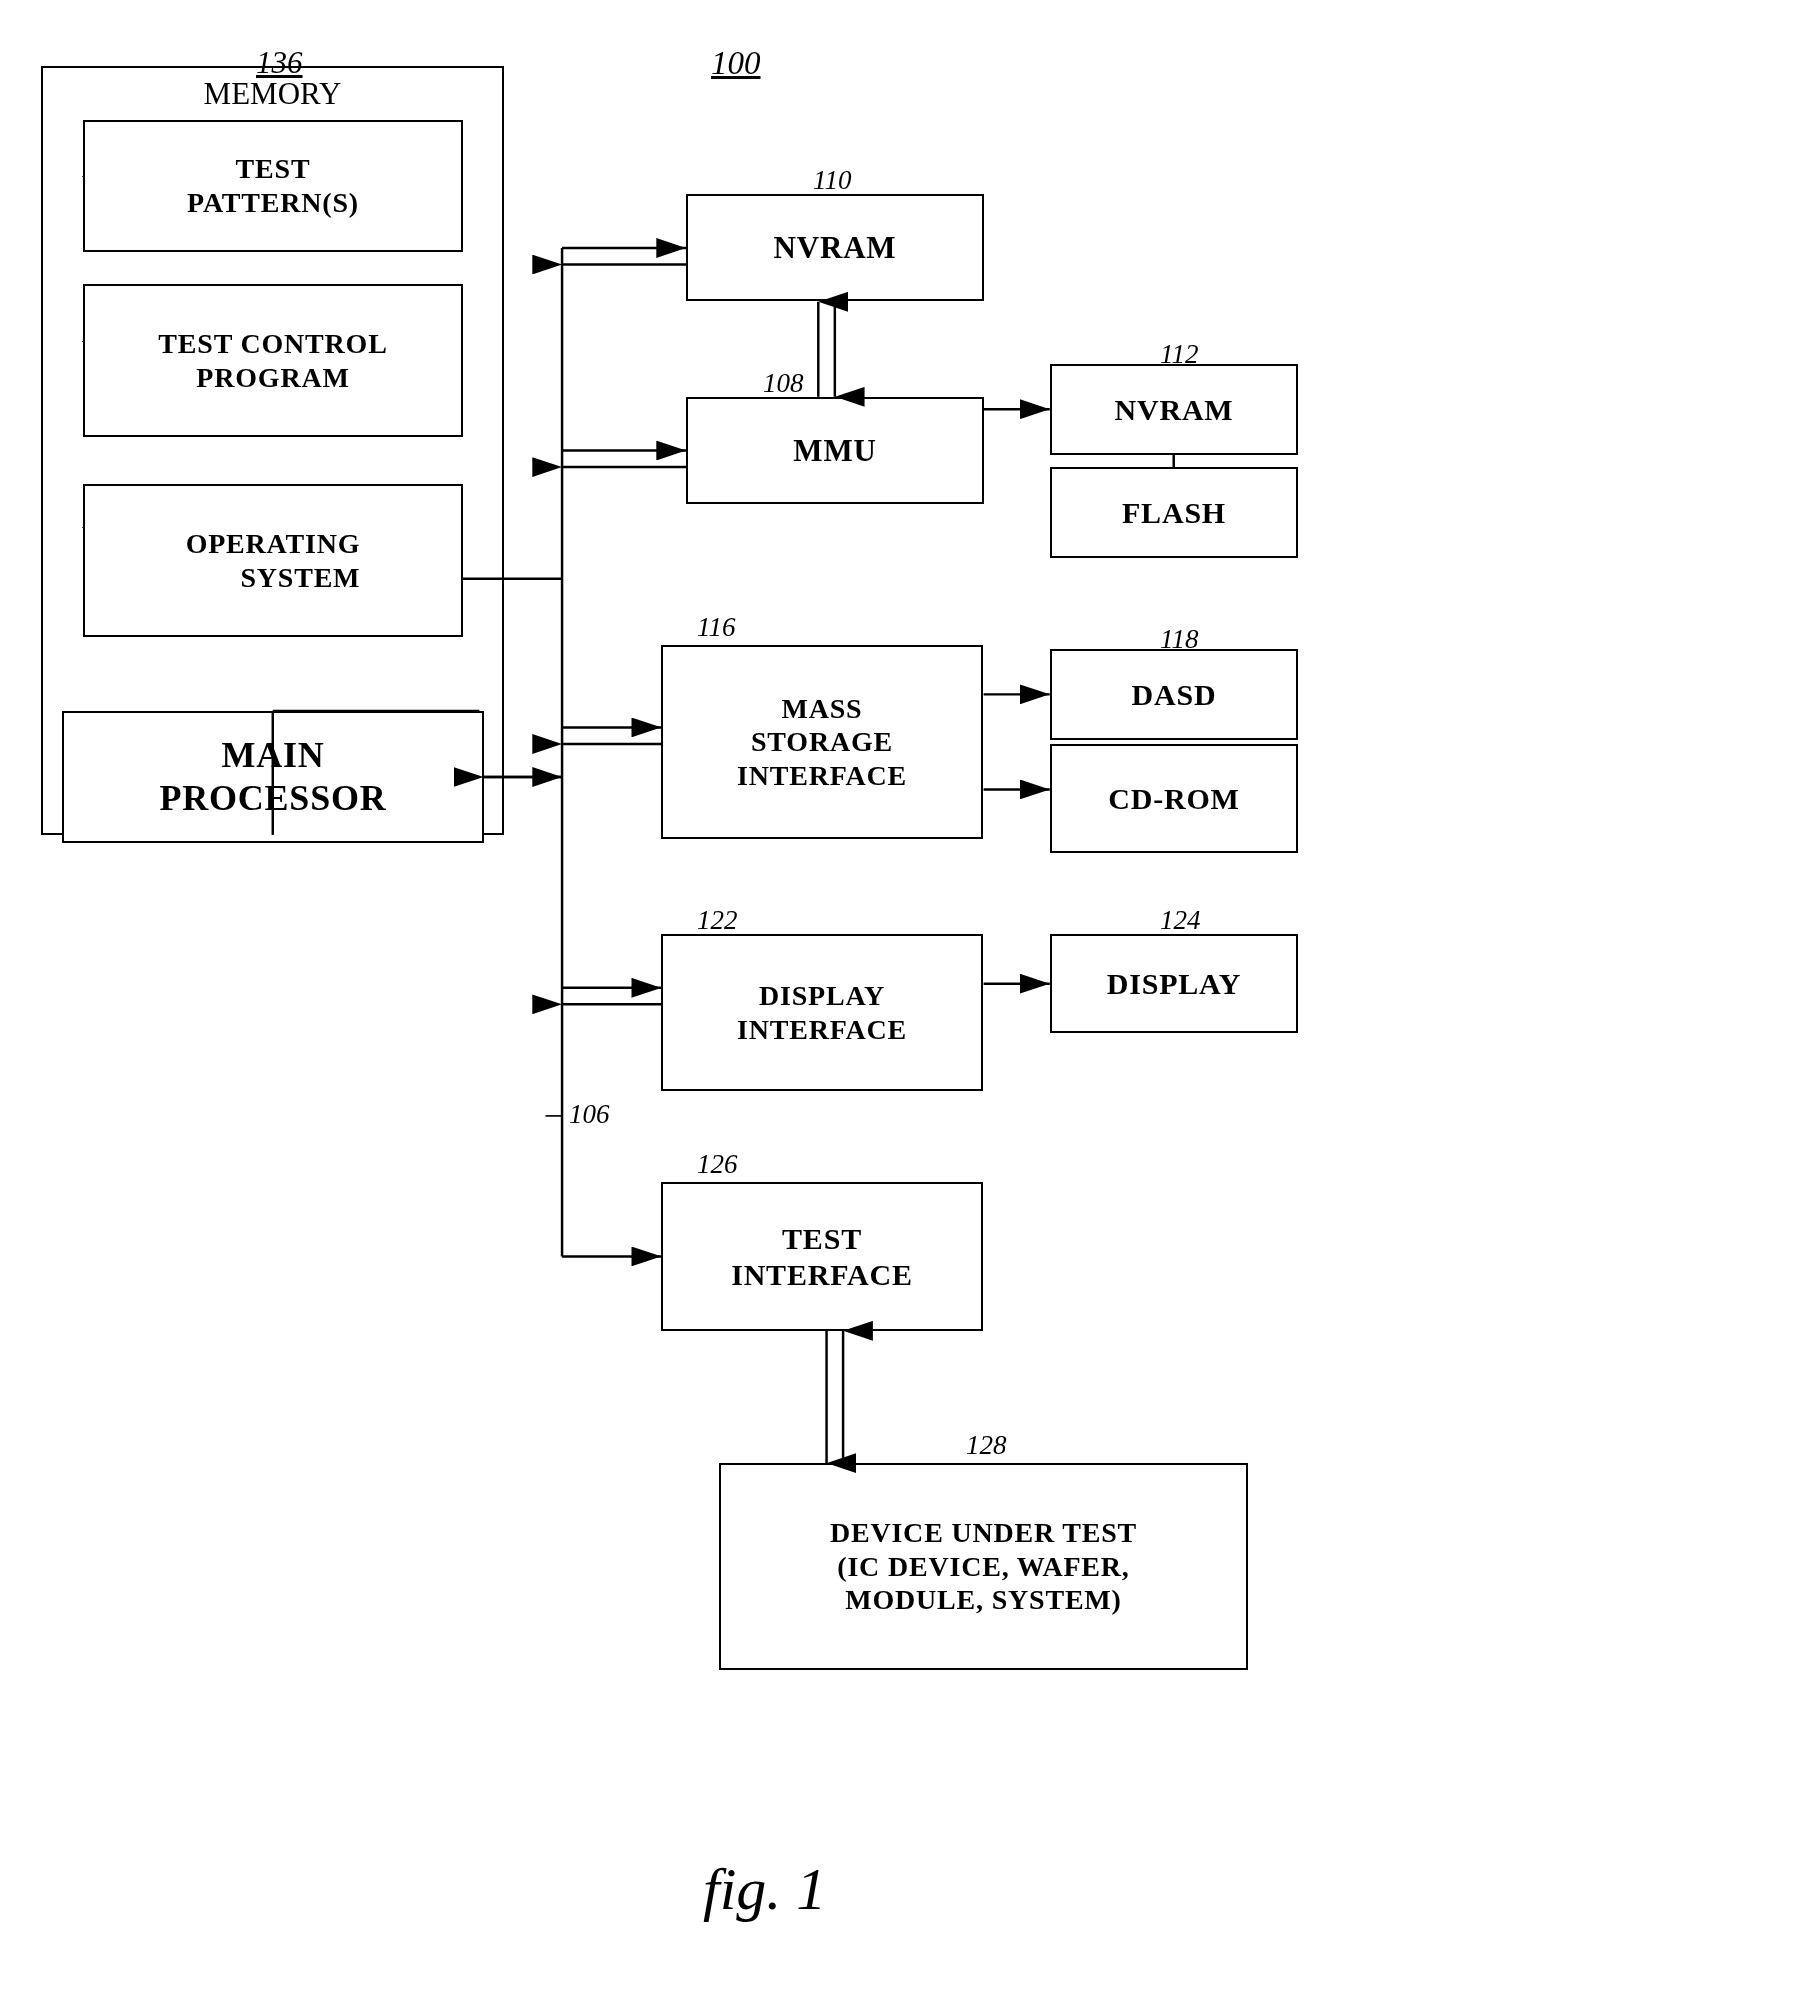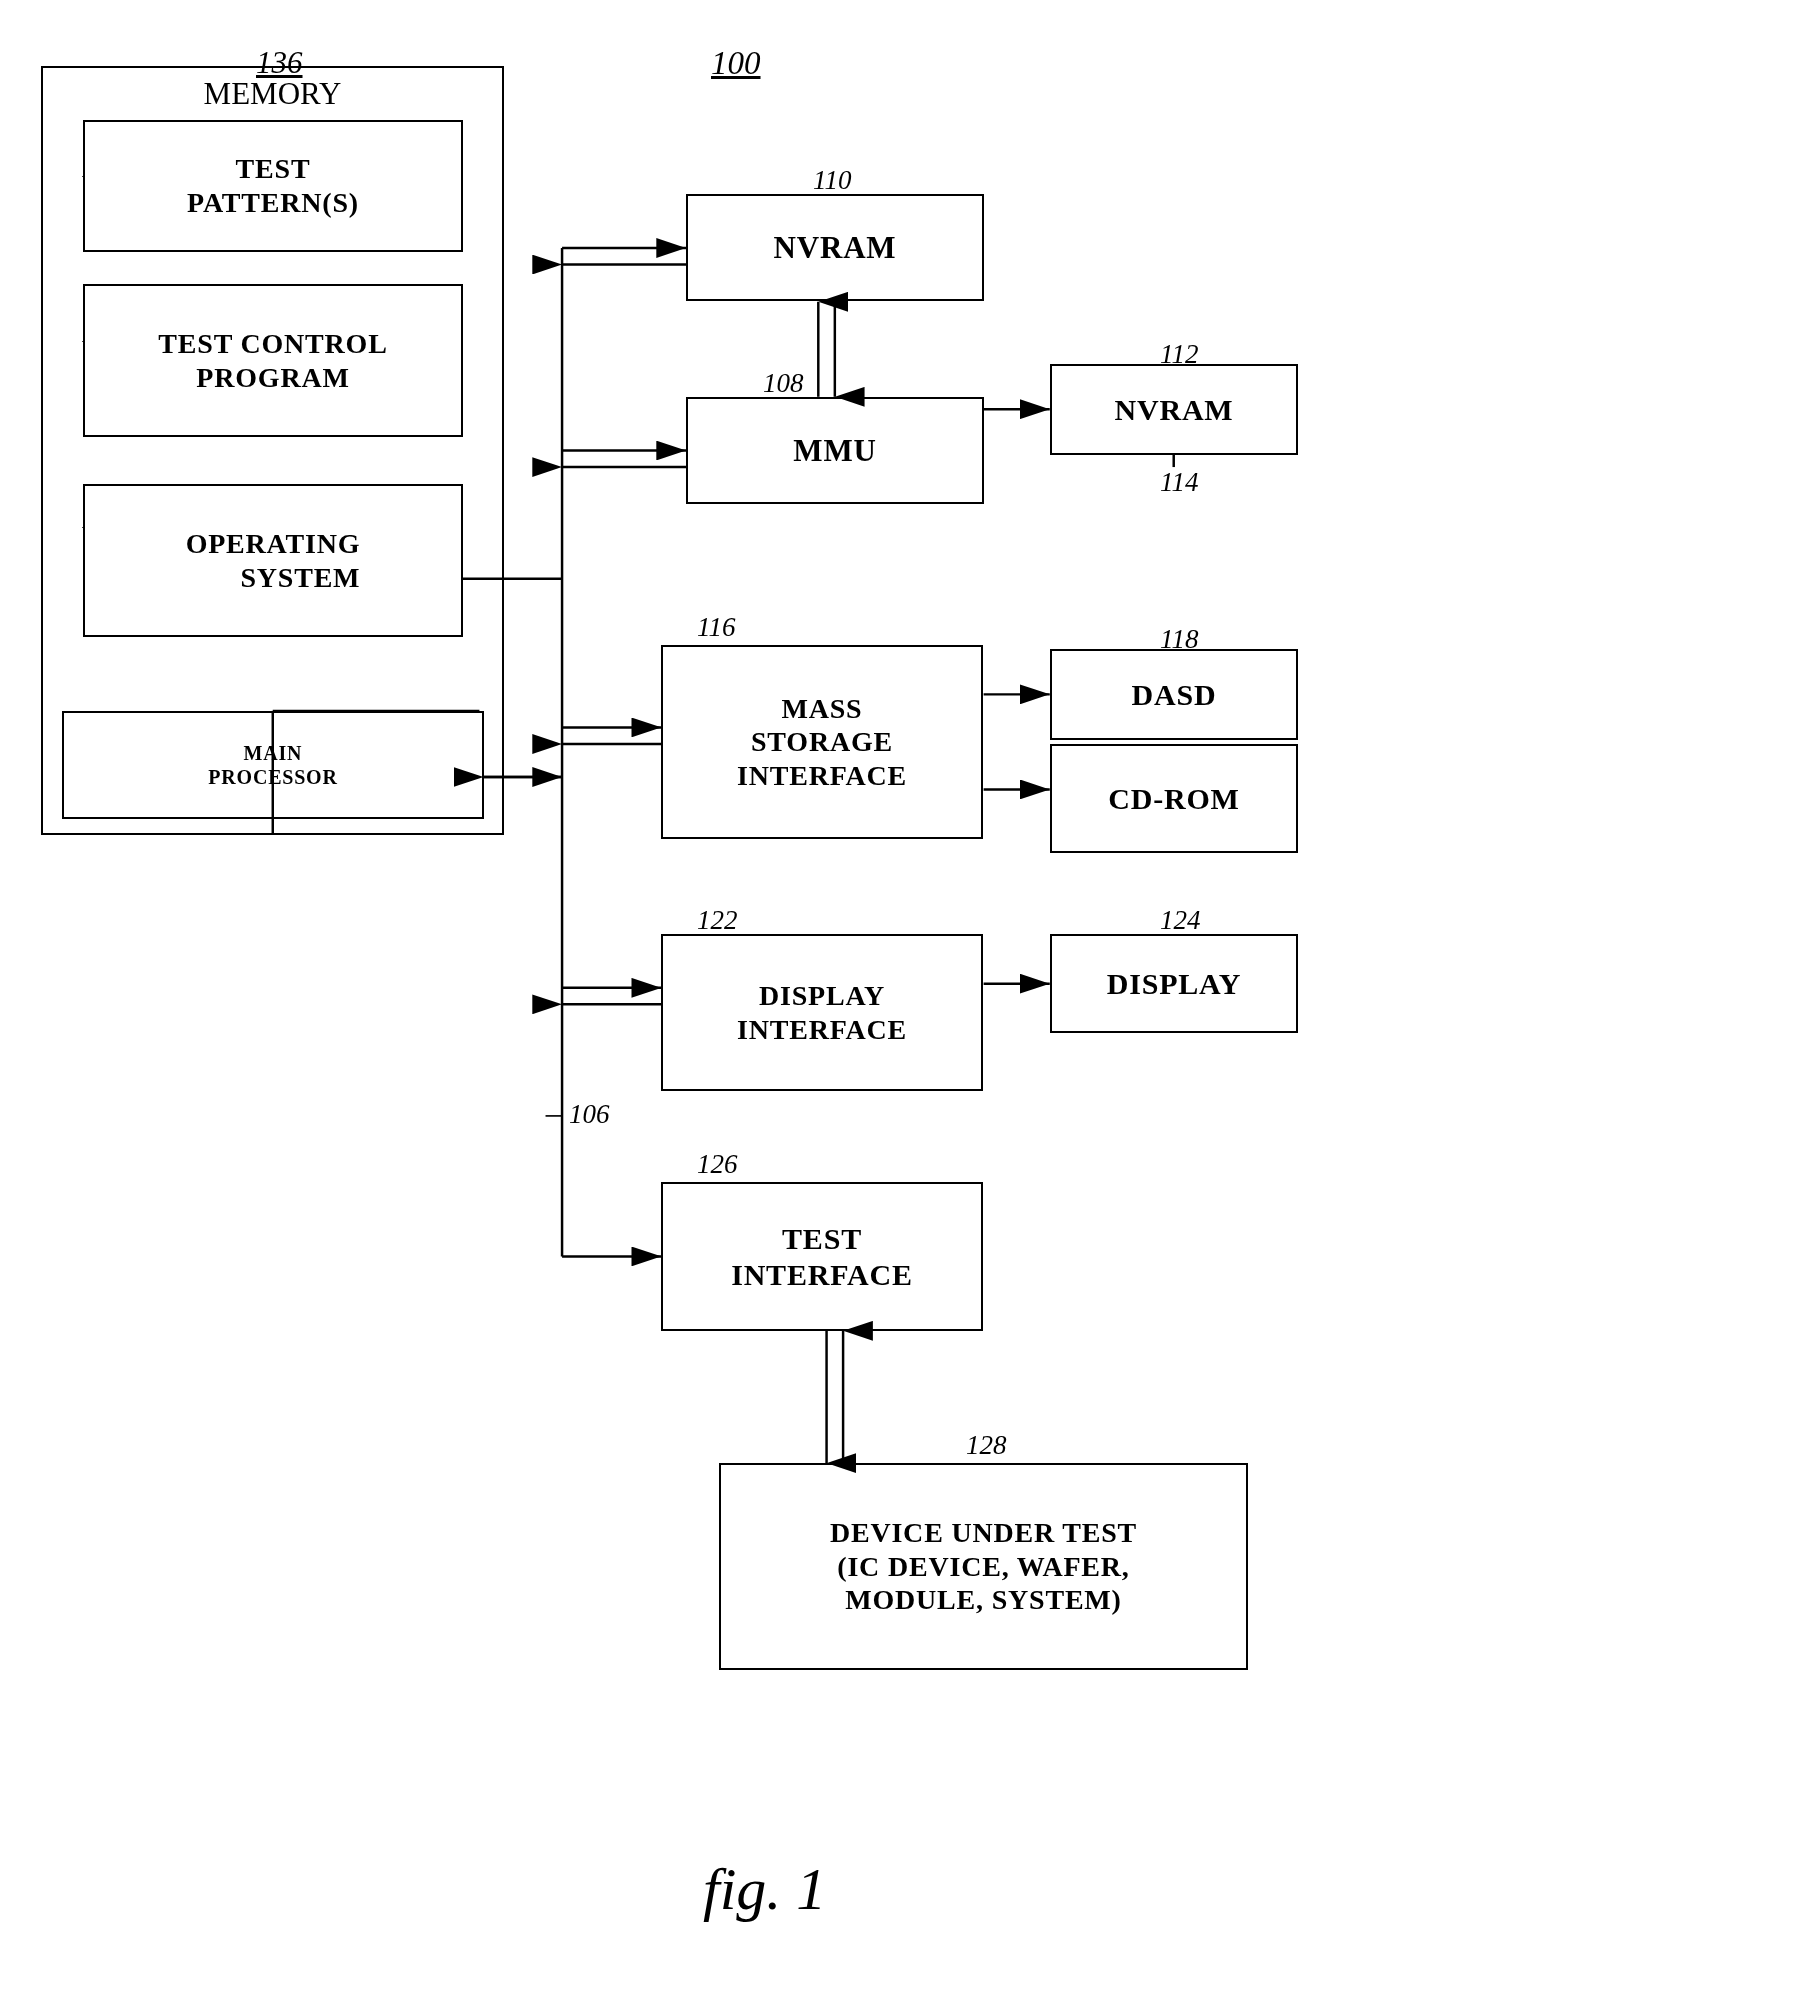--- a/index.html
+++ b/index.html
@@ -98,33 +98,34 @@
   <div class="ref-label" style="left: 41px; top: 318px;">132</div>
 
   <div class="box" style="left: 83px; top: 284px; width: 380px; height: 153px; font-size:28px;">TEST CONTROL<br>PROGRAM</div>
 
   <div class="ref-label" style="left: 41px; top: 504px;">130</div>
 
   <div class="box" style="left: 83px; top: 484px; width: 380px; height: 153px; font-size:28px;text-align:right;">OPERATING<br>SYSTEM</div>
 
   <div class="ref-label" style="left: 41px; top: 732px;">102</div>
 
-  <div class="box" style="left: 62px; top: 711px; width: 422px; height: 108px; font-size:20px;">MAIN<br>PROCESSOR</div>
+  <div class="box" style="left: 62px; top: 711px; width: 422px; height: 132px; font-size:36px;">MAIN<br>PROCESSOR</div>
 
   <div class="ref-label" style="left: 773px; top: 165px;">110</div>
   <div class="box" style="left: 686px; top: 194px; width: 298px; height: 107px; font-size:31px;">NVRAM</div>
 
   <div class="ref-label" style="left: 723px; top: 368px;">108</div>
   <div class="box" style="left: 686px; top: 397px; width: 298px; height: 107px; font-size:31px;">MMU</div>
 
   <div class="ref-label" style="left: 1120px; top: 339px;">112</div>
   <div class="box" style="left: 1050px; top: 364px; width: 248px; height: 91px; font-size:30px;">NVRAM</div>
 
   <div class="ref-label" style="left: 1120px; top: 467px;">114</div>
 
+  <div class="box" style="left: 1050px; top: 467px; width: 248px; height: 91px; font-size:30px;">FLASH</div>
 
   <div class="ref-label" style="left: 657px; top: 612px;">116</div>
   <div class="box" style="left: 661px; top: 645px; width: 322px; height: 194px; font-size:28px;">MASS<br>STORAGE<br>INTERFACE</div>
 
   <div class="ref-label" style="left: 1120px; top: 624px;">118</div>
   <div class="box" style="left: 1050px; top: 649px; width: 248px; height: 91px; font-size:30px;">DASD</div>
 
   <div class="ref-label" style="left: 1120px; top: 744px;">120</div>
 
   <div class="box" style="left: 1050px; top: 744px; width: 248px; height: 109px; font-size:30px;">CD-ROM</div>

